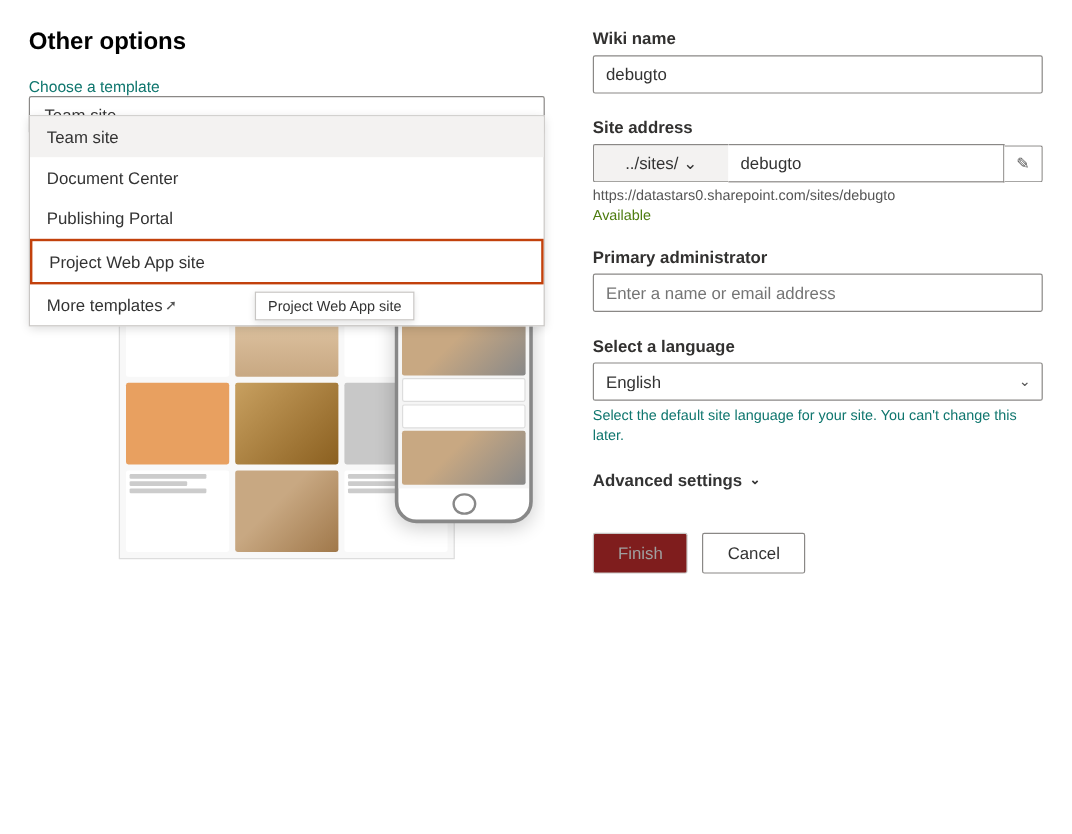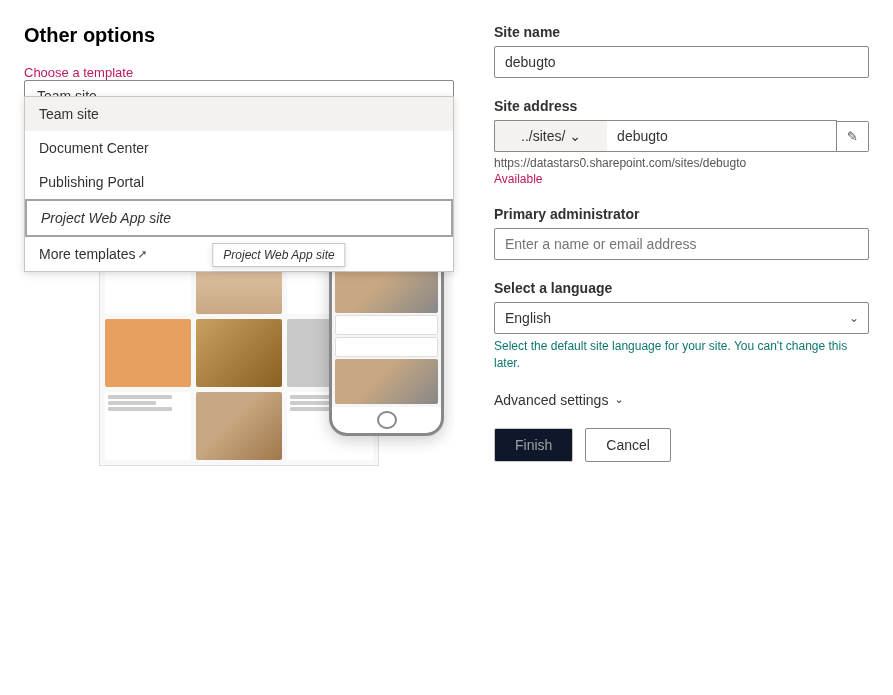--- a/index.html
+++ b/index.html
@@ -24,21 +24,21 @@
 
     .section-title {
       font-size: 20px;
       font-weight: 600;
       color: #000;
       margin-bottom: 18px;
     }
 
     .choose-label {
       font-size: 13px;
-      color: #be185d;
+      color: #0f766e;
       margin-bottom: 0;
     }
 
     .dropdown-trigger {
       width: 100%;
       border: 1px solid #8a8886;
       border-radius: 2px;
       padding: 7px 12px;
       display: flex;
       align-items: center;
@@ -65,24 +65,23 @@
       cursor: pointer;
       font-size: 14px;
       color: #333;
     }
 
     .dropdown-item.selected {
       background: #f3f2f1;
     }
 
     .dropdown-item.highlighted {
-      border: 2px solid #a3a3a3;
+      border: 2px solid #c2410c;
       background: #fff;
       position: relative;
-      font-style: italic;
     }
 
     .dropdown-item.highlighted .tooltip {
       display: block;
     }
 
     .tooltip {
       display: none;
       position: absolute;
       bottom: -32px;
@@ -287,21 +286,21 @@
     }
 
     .url-text {
       font-size: 12px;
       color: #555;
       margin-top: 4px;
     }
 
     .available-text {
       font-size: 12px;
-      color: #be185d;
+      color: #4d7c0f;
       margin-top: 2px;
     }
 
     .select-wrapper {
       position: relative;
     }
 
     .select-wrapper select {
       width: 100%;
       border: 1px solid #8a8886;
@@ -330,34 +329,34 @@
       color: #0f766e;
       margin-top: 4px;
       line-height: 1.4;
     }
 
     .advanced-settings {
       display: flex;
       align-items: center;
       gap: 6px;
       font-size: 14px;
-      font-weight: 400;
-      color: #333;
-      cursor: pointer;
-      margin-bottom: 20px;
+      font-weight: 700;
+      color: #333;
+      cursor: pointer;
+      margin-bottom: 36px;
     }
 
     .action-row {
       display: flex;
       gap: 12px;
     }
 
     .btn-finish {
       padding: 8px 20px;
-      background: #0f172a;
+      background: #7f1d1d;
       border: 1px solid #c8c6c4;
       border-radius: 2px;
       font-size: 14px;
       color: #a0a0a0;
       cursor: not-allowed;
     }
 
     .btn-cancel {
       padding: 8px 20px;
       background: #fff;
@@ -456,21 +455,21 @@
         <div class="phone-block img"></div>
       </div>
       <div class="phone-home"></div>
     </div>
   </div>
 </div>
 
 <div class="right-panel">
 
   <div class="field-group">
-    <div class="field-label">Site name</div>
+    <div class="field-label">Wiki name</div>
     <input class="text-input" type="text" value="debugto" style="">
   </div>
 
   <div class="field-group">
     <div class="field-label">Site address</div>
     <div class="site-address-row">
       <div class="address-prefix">
         <span>../sites/</span>
         <span>⌄</span>
       </div>

